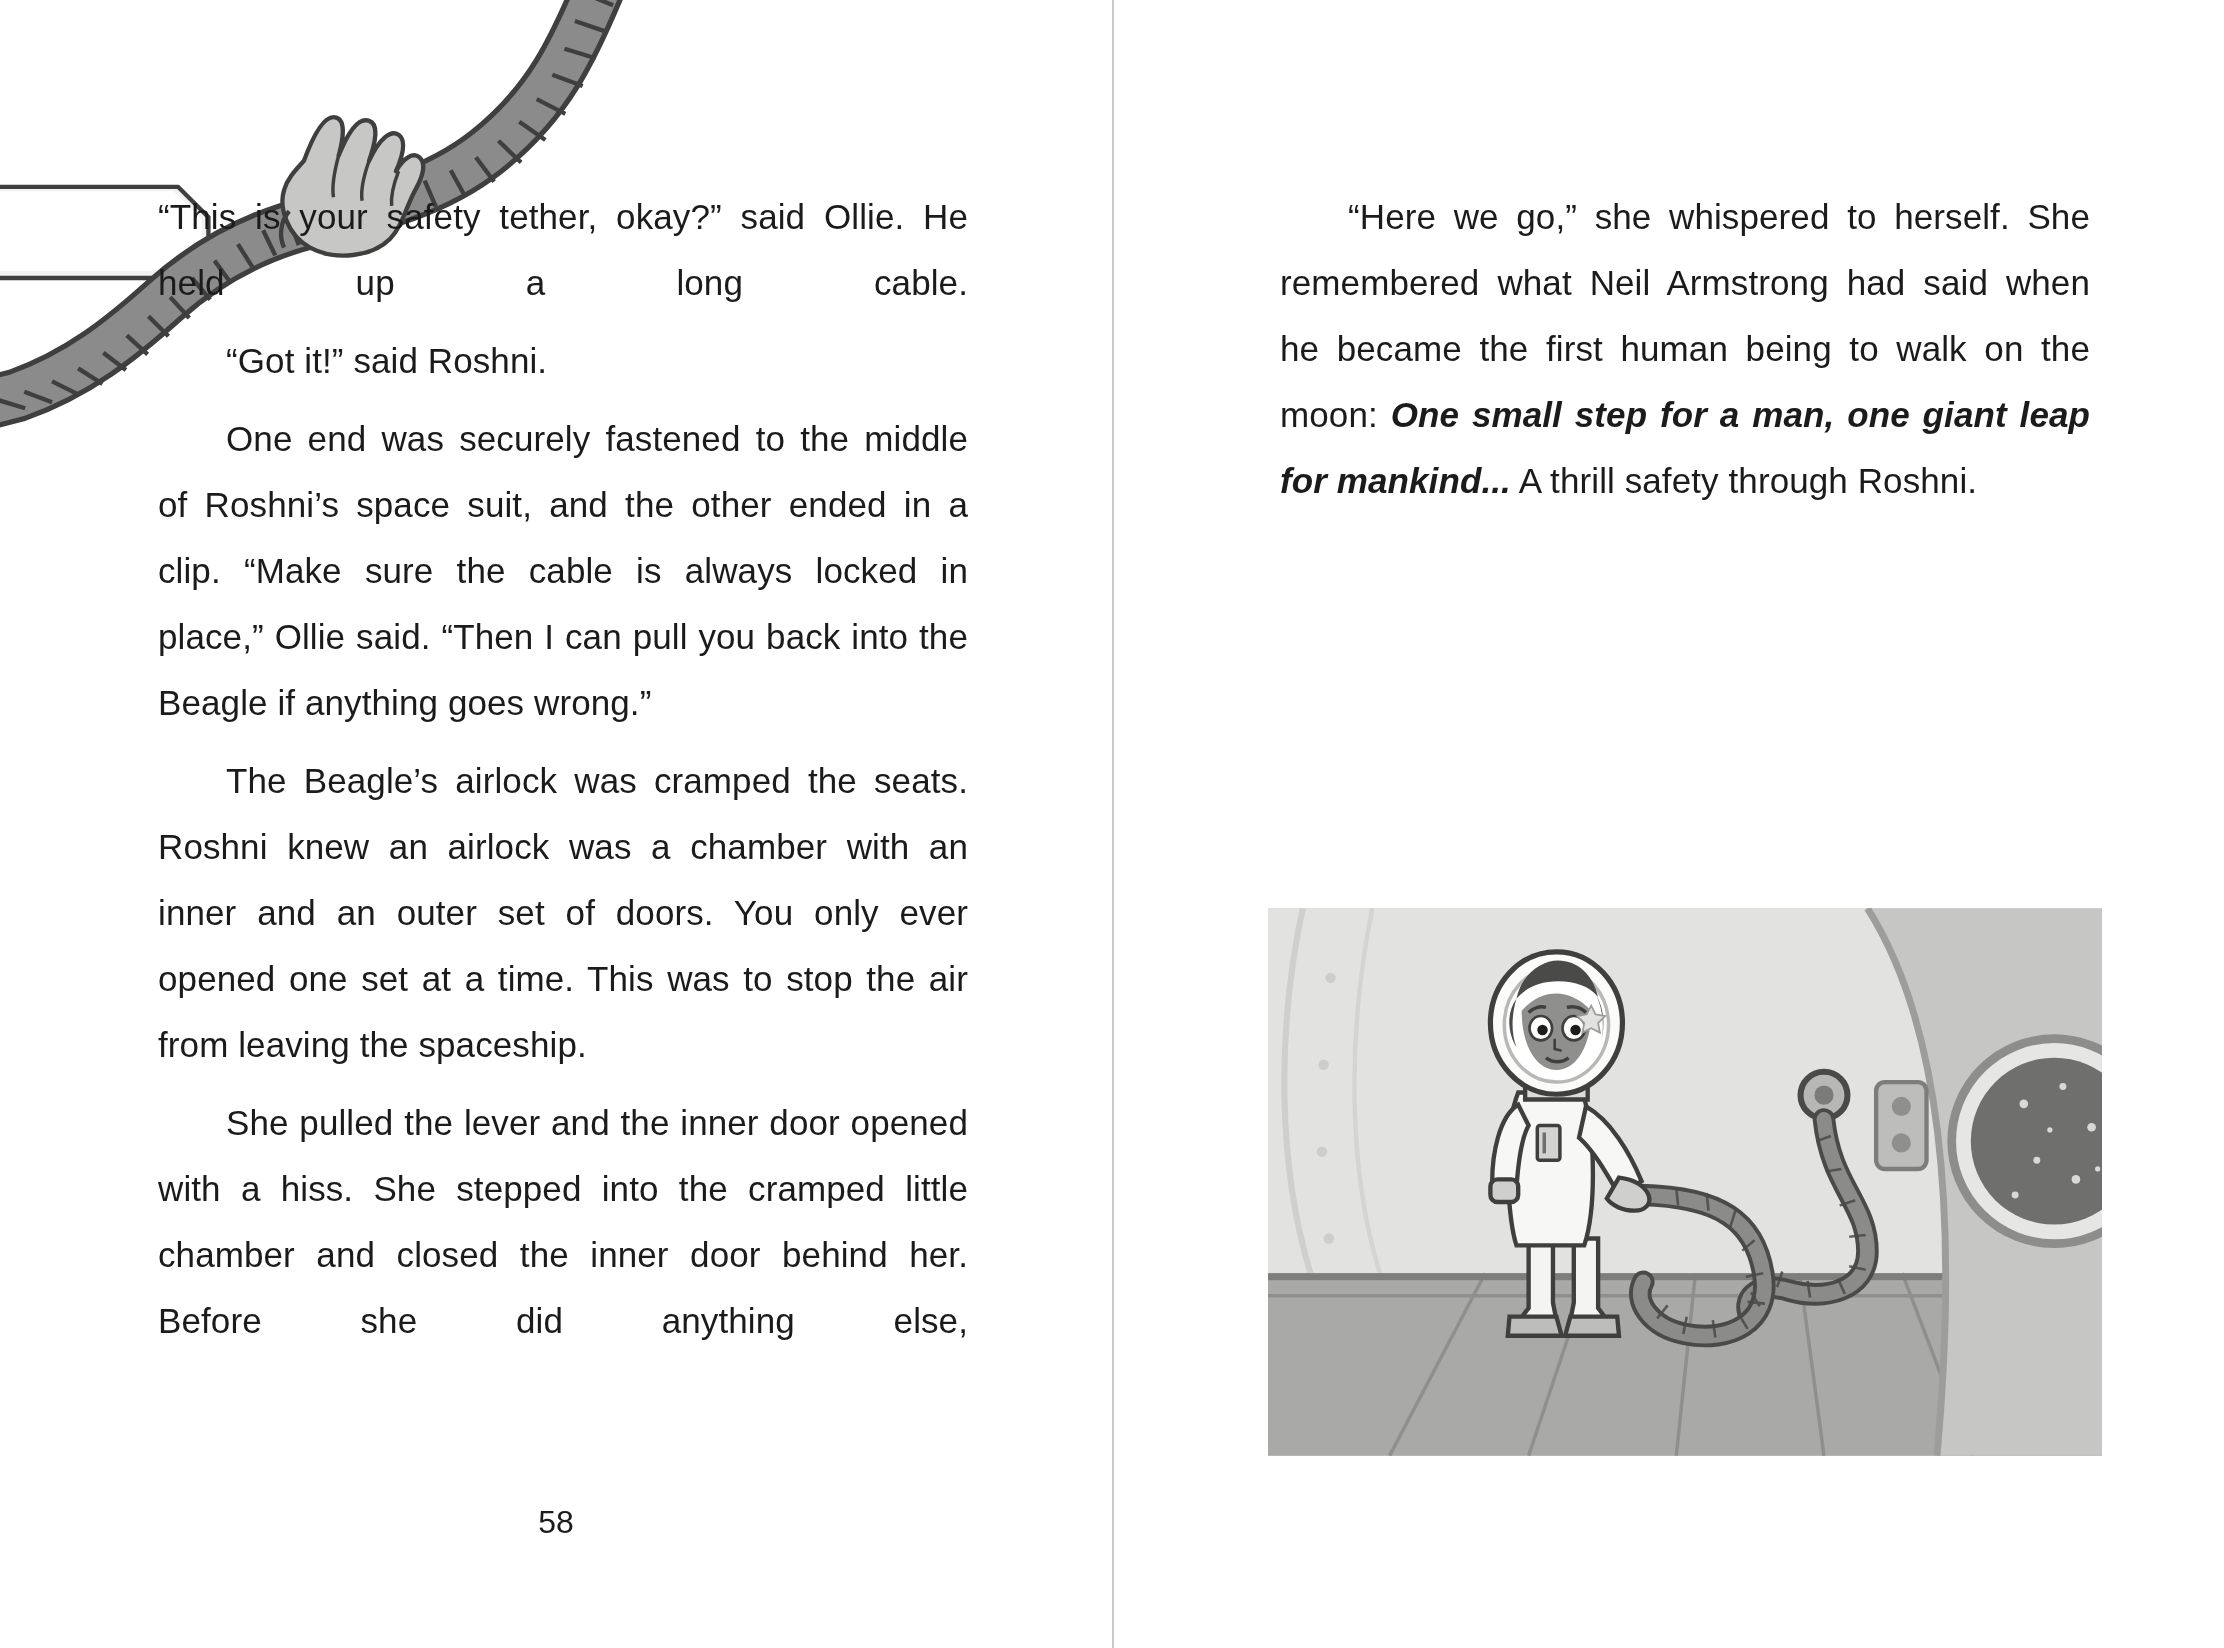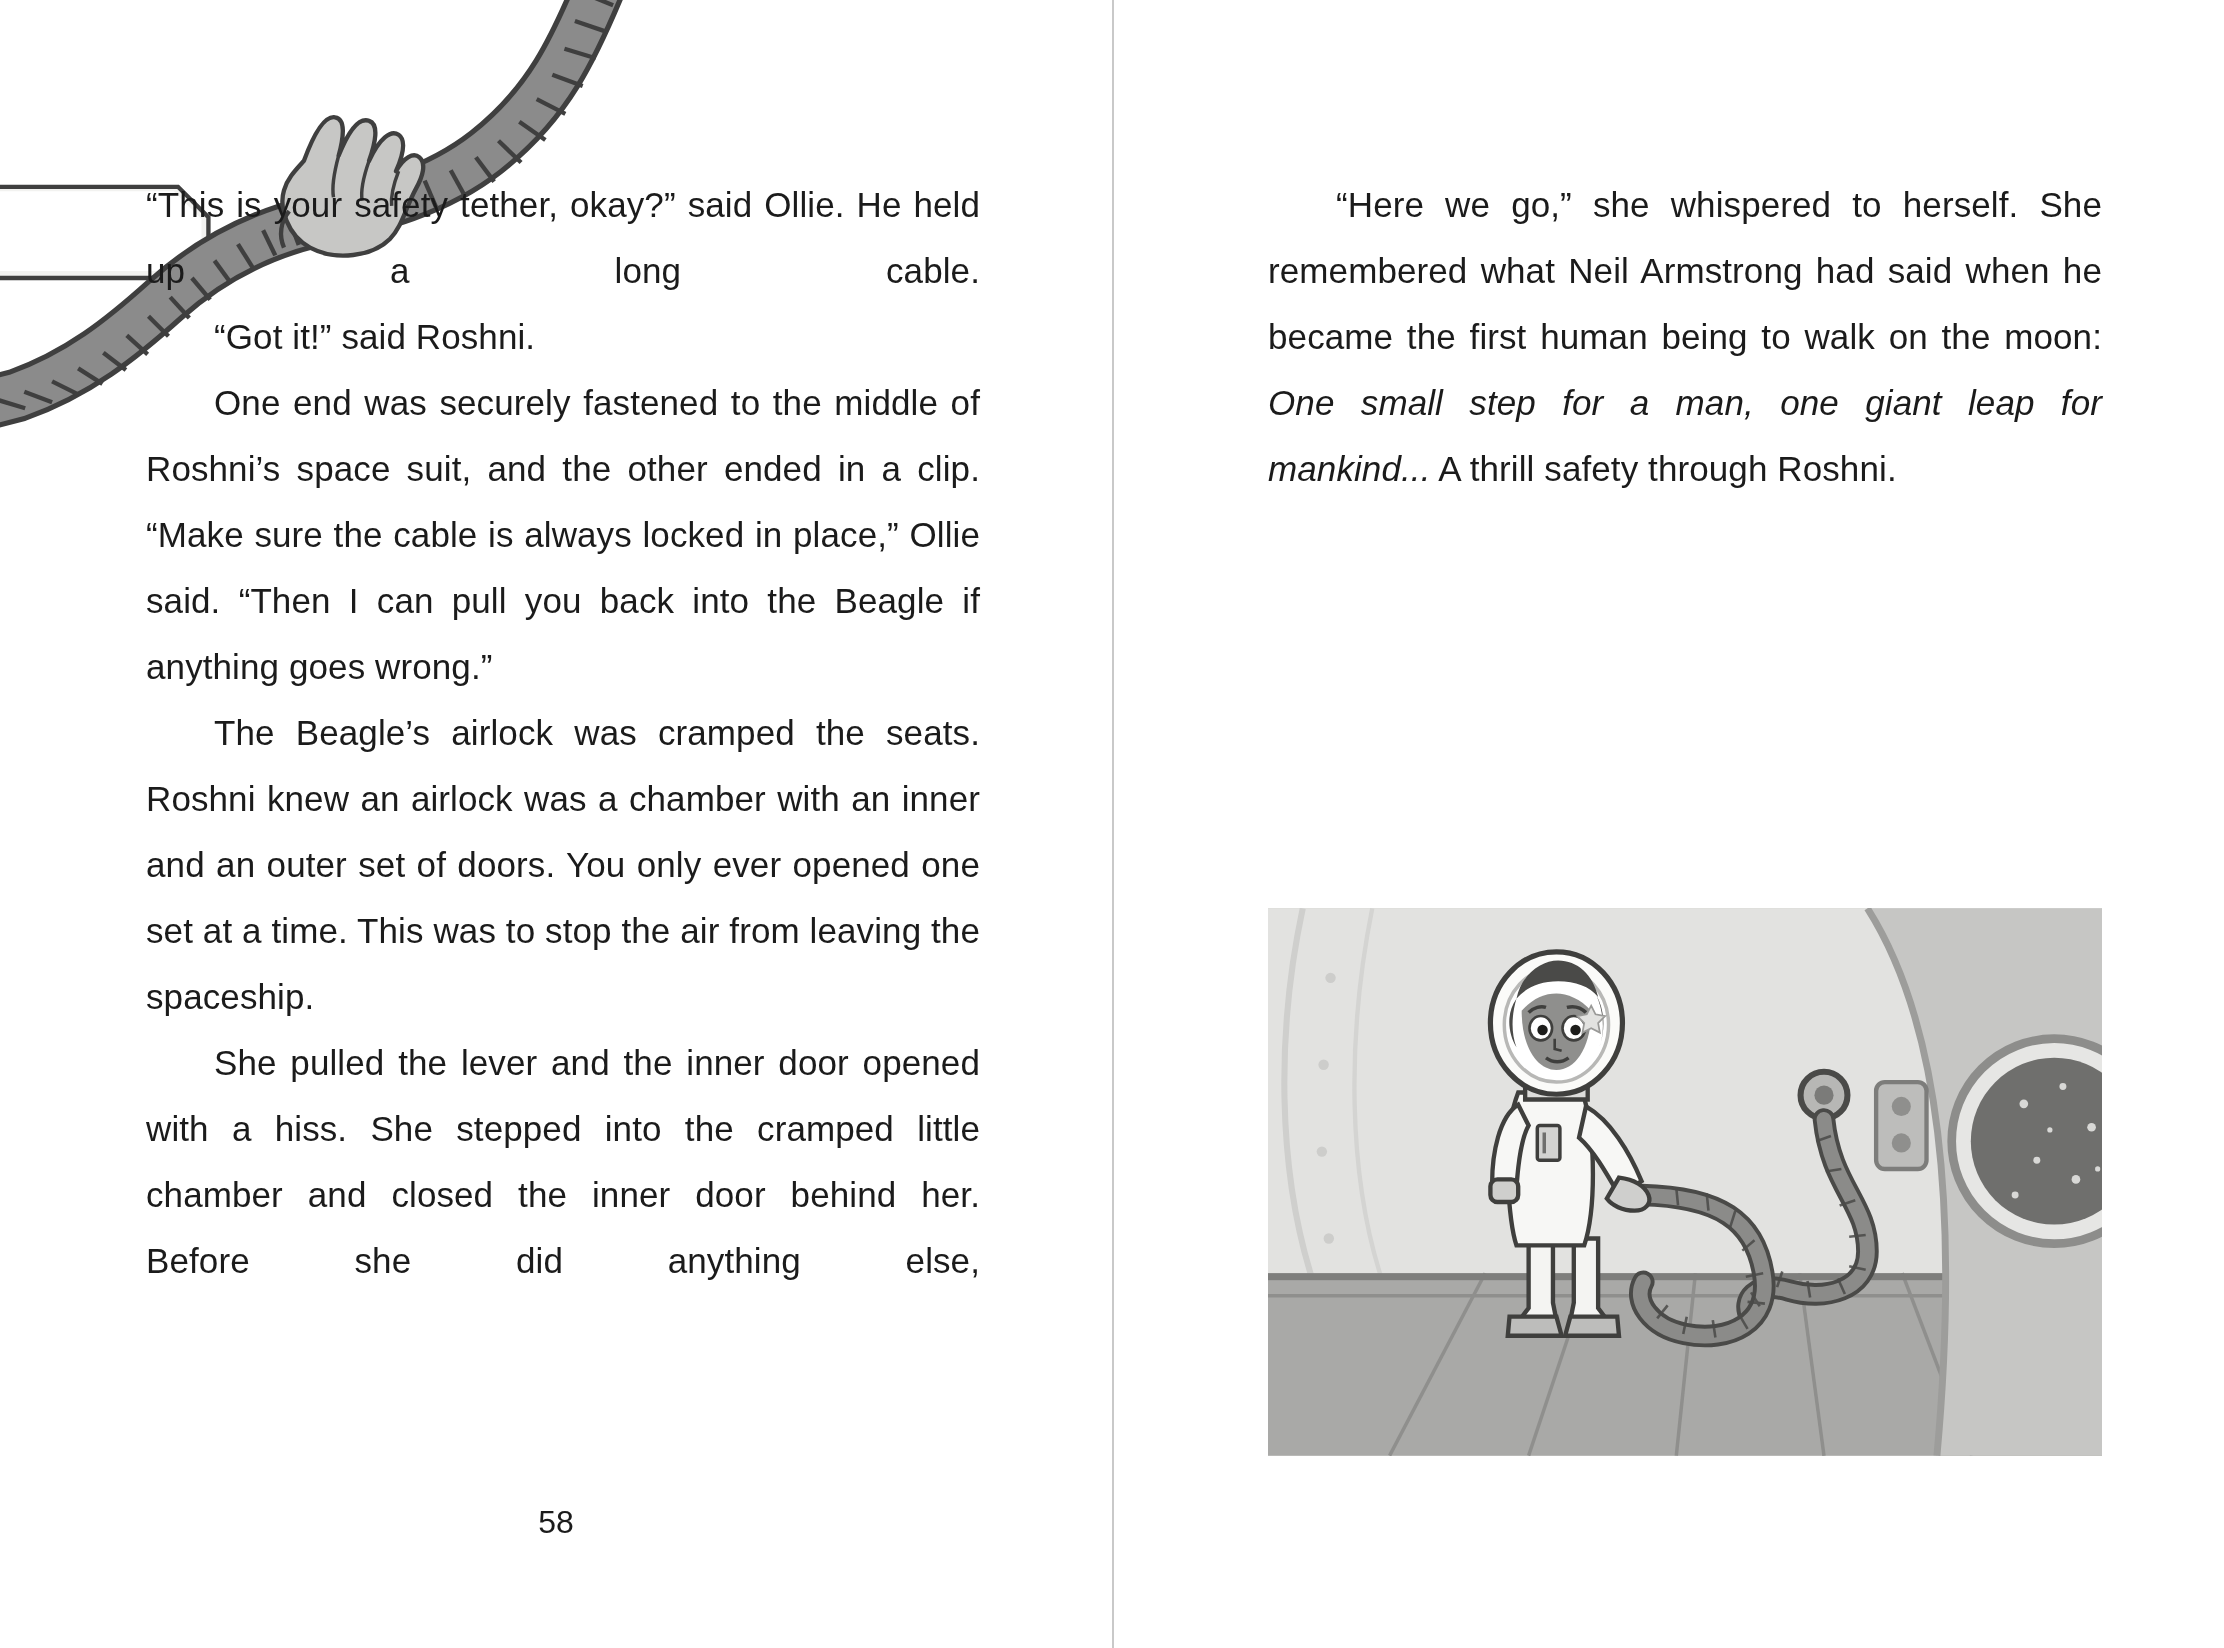--- a/index.html
+++ b/index.html
@@ -40,28 +40,28 @@
     top: 172px;
     width: 834px;
     font-size: 35px;
     line-height: 66px;
     text-align: justify;
     color: #1b1b1b;
     letter-spacing: 0.1px;
   }
   .page-left .textcol { left: 146px; }
   .page-right .textcol { left: 156px; }
-  .textcol p { margin: 0; }
+  .textcol p { margin: 12px; }
   .textcol p.indent { text-indent: 68px; }
   
   .just-all { text-align: justify; text-align-last: justify; }
   .just-left-last { text-align: justify; text-align-last: left; }
   em.bolditalic {
     font-style: italic;
-    font-weight: normal;
+    font-weight: bold;
   }
   .folio {
     position: absolute;
     top: 1504px;
     width: 100%;
     text-align: center;
     font-size: 32px;
     color: #1b1b1b;
   }
   

